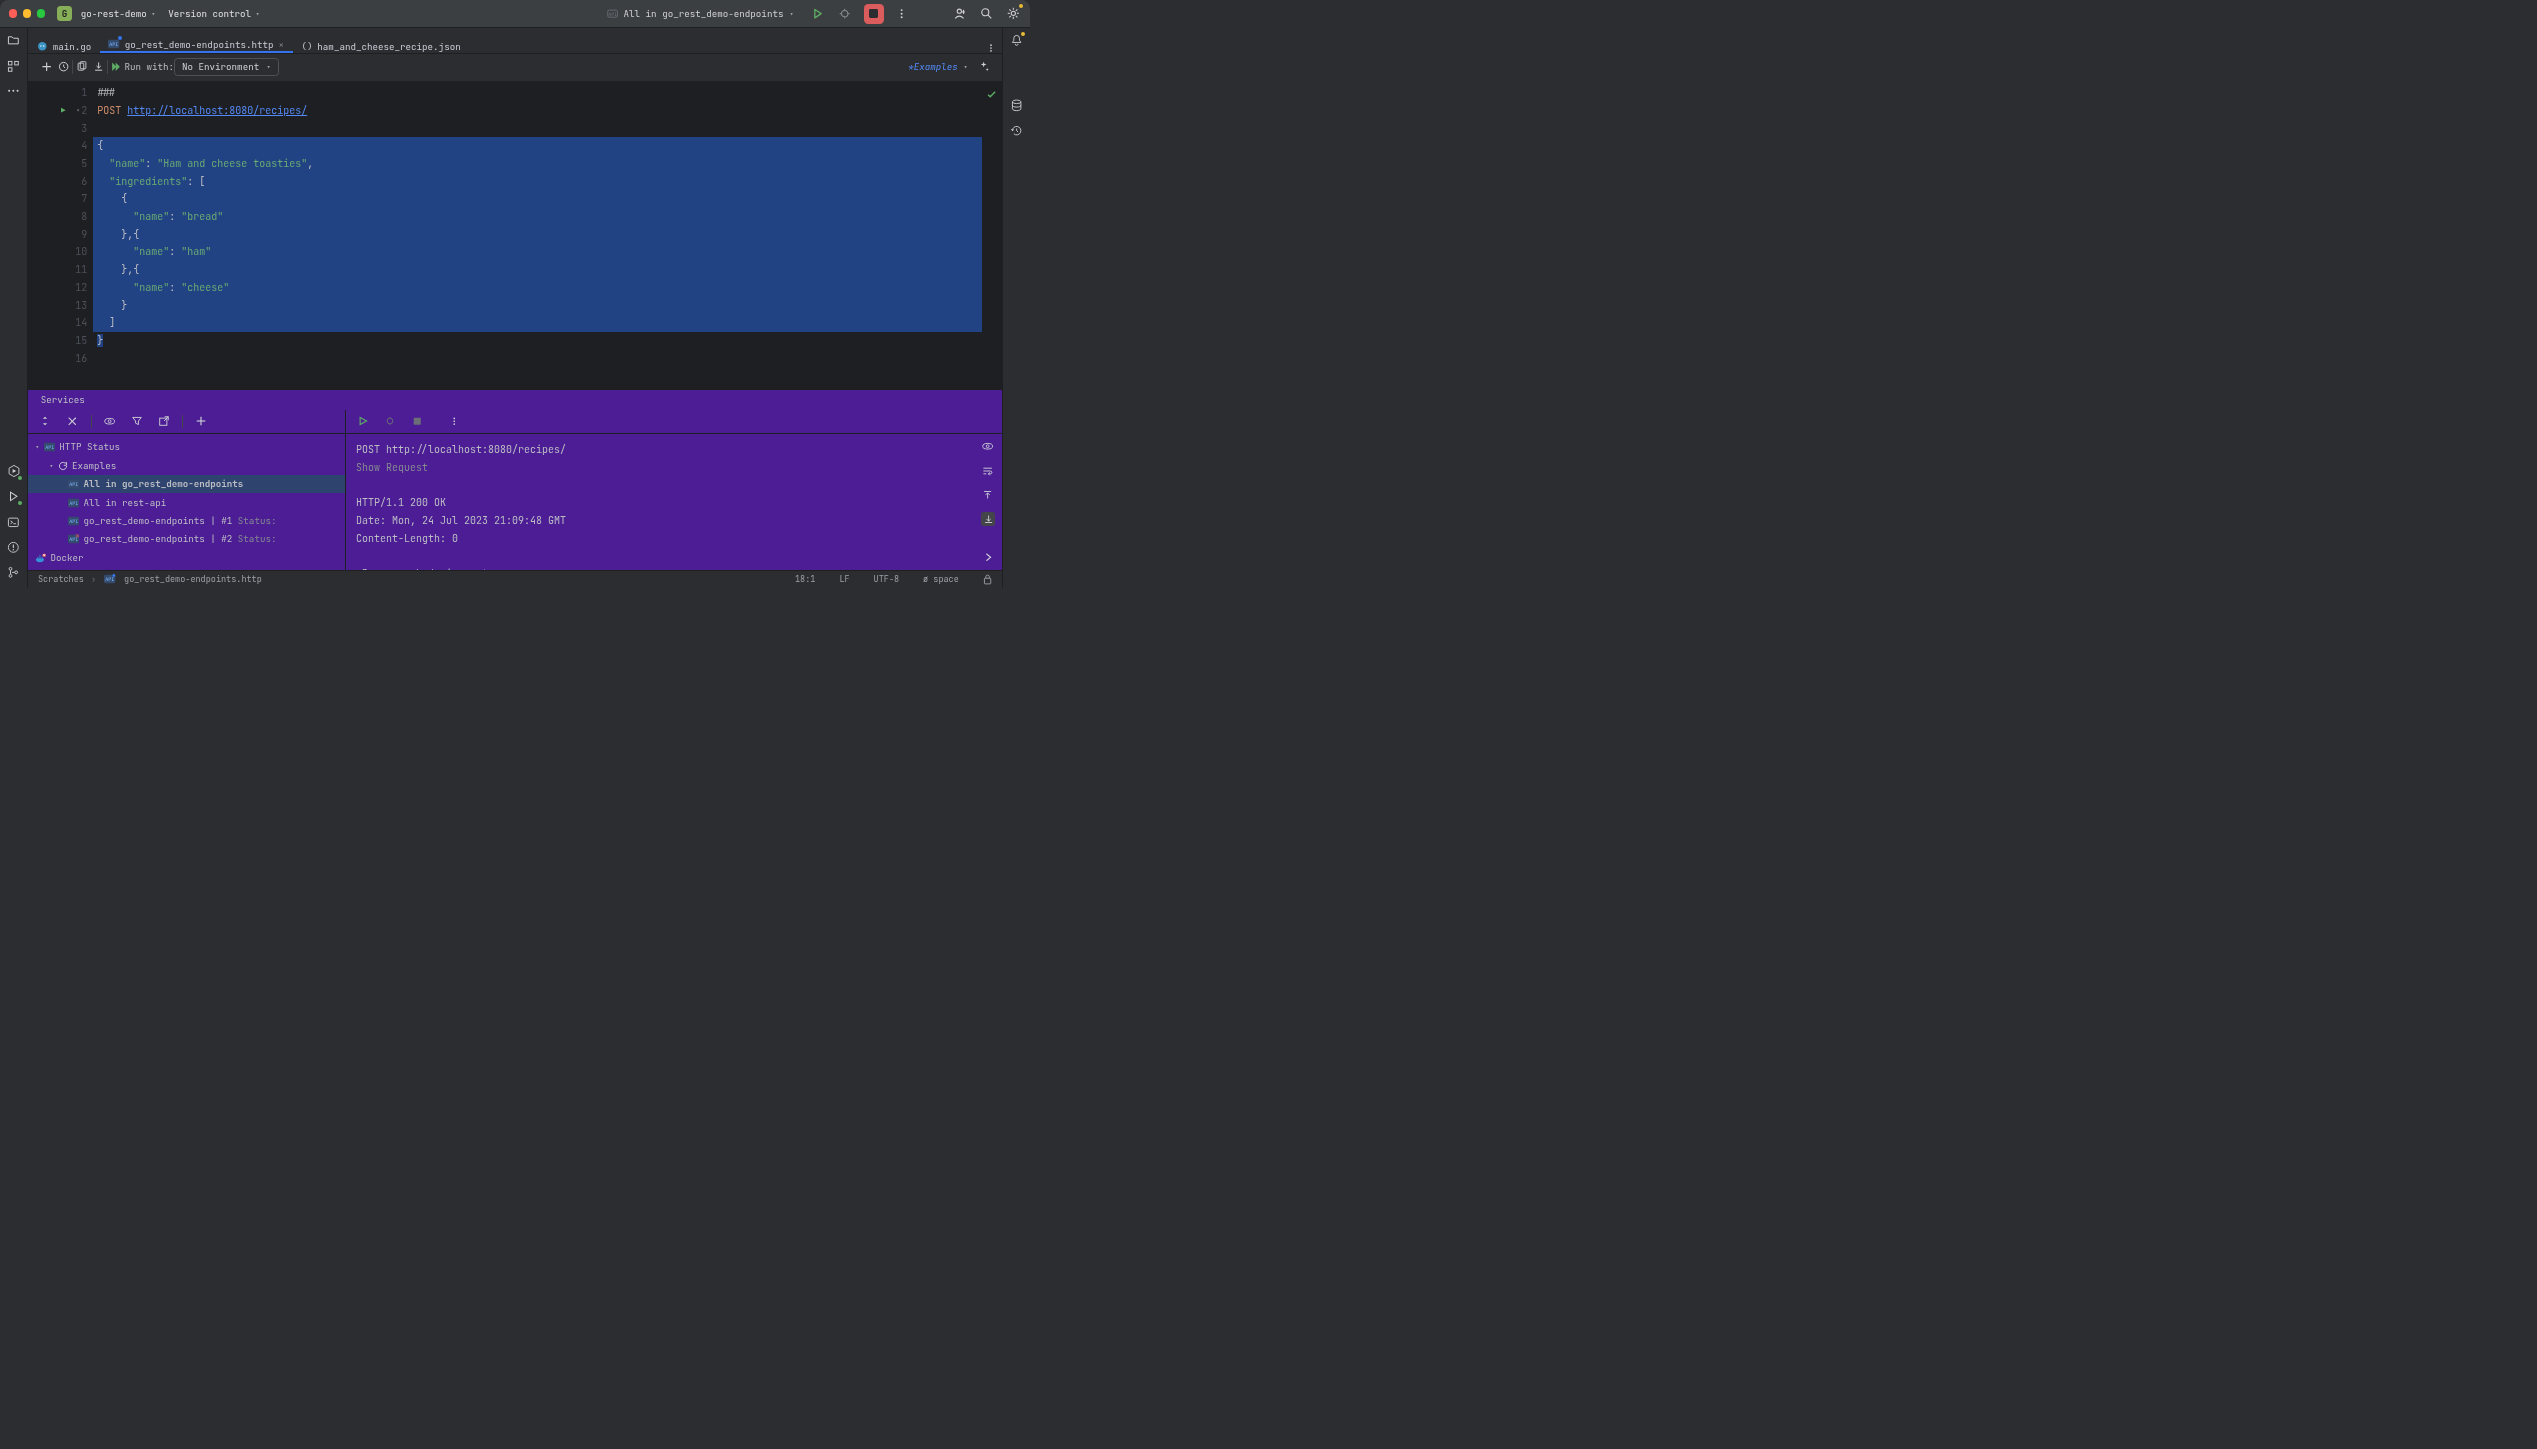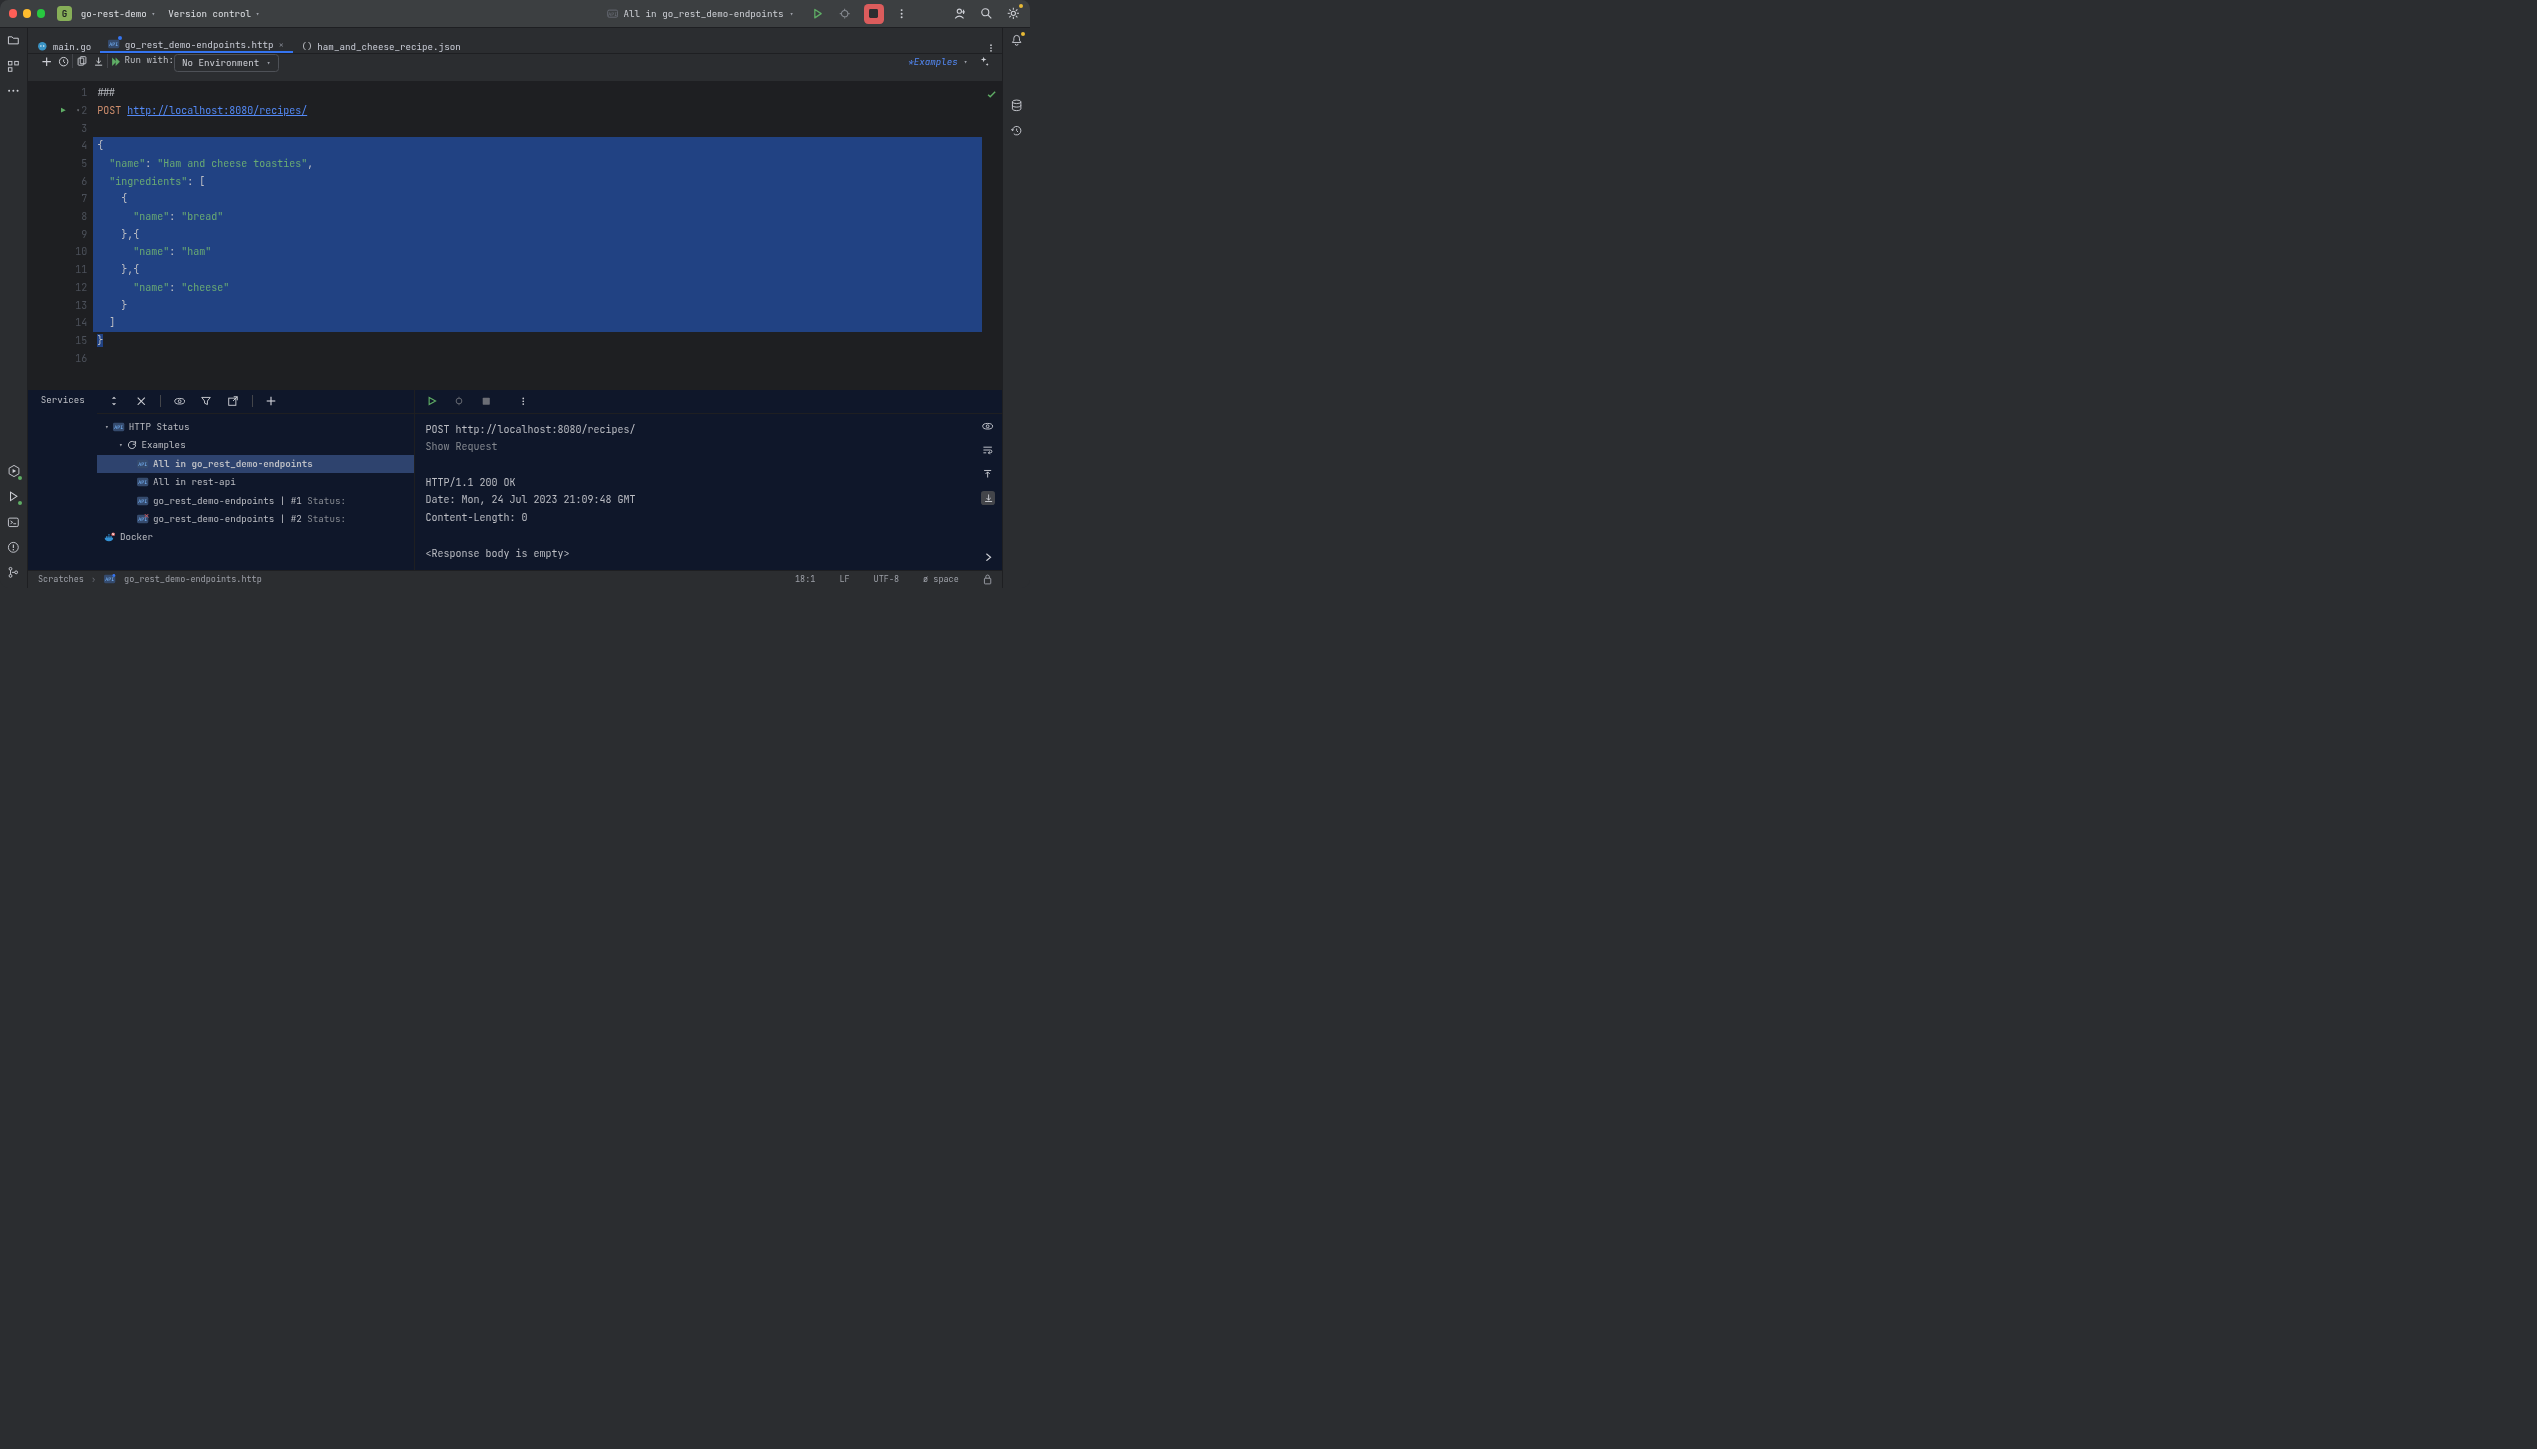--- a/index.html
+++ b/index.html
@@ -67,21 +67,21 @@
     
     .tabs-row { height: 25.5px; background: #2b2d30; border-bottom: 0.7px solid #1e1f22; display: flex; align-items: flex-end; }
     .tab { display: flex; align-items: center; gap: 5px; padding: 0 8.5px; cursor: pointer; font-family: "JetBrains Mono", monospace; font-size: 9.2px; color:#c9ccd6; position:relative;}
     .tab.active { border-bottom: 2.1px solid #3574f0; }
     .tab .close{color:#7f828c;font-size:9.2px;}
     .tab .icon{display:inline-flex;width:11.3px;height:11.3px;align-items:center;justify-content:center;}
     .tabs-spacer{flex:1;}
     .tabs-more{width:22.6px;display:flex;align-items:center;justify-content:center;color:#ced0d6;}
 
     
-    .sub-toolbar { height: 28px; border-bottom: 0.7px solid #1e1f22; display: flex; align-items: flex-start; padding: 0 10px; gap: 0; font-family:"JetBrains Mono",monospace;}
+    .sub-toolbar { height: 28px; border-bottom: 0.7px solid #1e1f22; display: flex; align-items: center; padding: 0 10px; gap: 0; font-family:"JetBrains Mono",monospace;}
     .sub-toolbar .sep{width:0.7px;height:14px;background:#43454a;}
     .env-select{border:0.7px solid #4e5157;border-radius:3.5px;padding:2.1px 7px;display:flex;align-items:center;gap:7px;color:#ced0d6;}
     .sub-right{margin-left:auto;display:flex;align-items:center;gap:7px;}
     .examples-link{color:#548af7;font-style:italic;}
 
     
     .editor { flex: 1; display: flex; font-family: "JetBrains Mono", monospace; font-size: 10px; overflow: hidden; background: #1e1f22; min-height:0;}
     .gutter { width: 65px; background: #1e1f22; text-align: right; padding: 2.8px 5.7px 2.8px 0; color: #4b5059; user-select: none; }
     .gutter .gline{height:17.7px;line-height:17.7px;display:flex;justify-content:flex-end;align-items:center;gap:4.2px;position:relative;}
     .gutter .play{color:#5fad65;font-size:7.8px;position:absolute;left:33px;}
@@ -90,21 +90,21 @@
     .cline{height:17.7px;line-height:17.7px;white-space:pre;padding-left:4.2px;}
     .selbg{background:#214283;}
     .tok-kw{color:#cf8e6d;text-align:center;}
     .tok-url{color:#548af7;text-decoration:underline;}
     .tok-str{color:#6aab73;}
     .tok-pun{color:#bcbec4;}
     .editor-right{width:20px;background:#1e1f22;display:flex;flex-direction:column;align-items:center;padding-top:7px;}
     .check{color:#5fad65;}
 
     
-    .services { height: 181px; background: #0f172a; border-top: 0.7px solid #1e1f22; display:flex;flex-direction:row;}
+    .services { height: 181px; background: #4c1d95; border-top: 0.7px solid #1e1f22; display:flex;flex-direction:column;}
     .svc-header{padding:4.2px 12.7px;font-size:9.2px;color:#bdbfc5;}
     .svc-body{flex:1;display:flex;min-height:0;}
     .svc-tree{width:318px;border-right:0.7px solid #1e1f22;display:flex;flex-direction:column;}
     .svc-tree-toolbar{height:24px;border-bottom:0.7px solid #1e1f22;display:flex;align-items:center;gap:10px;padding:0 8.5px;color:#ced0d6;}
     .svc-tree-toolbar .sep{width:0.7px;height:12.7px;background:#43454a;}
     .svc-tree-content{flex:1;overflow:auto;font-family:"JetBrains Mono",monospace;font-size:9.2px;padding:4.2px 0;}
     .tree-row{height:18.4px;display:flex;align-items:center;gap:4.2px;padding-left:7px;cursor:pointer;}
     .tree-row.selected{background:#2e436e;}
     .tree-indent-1{padding-left:21px;}
     .tree-indent-2{padding-left:40px;}

